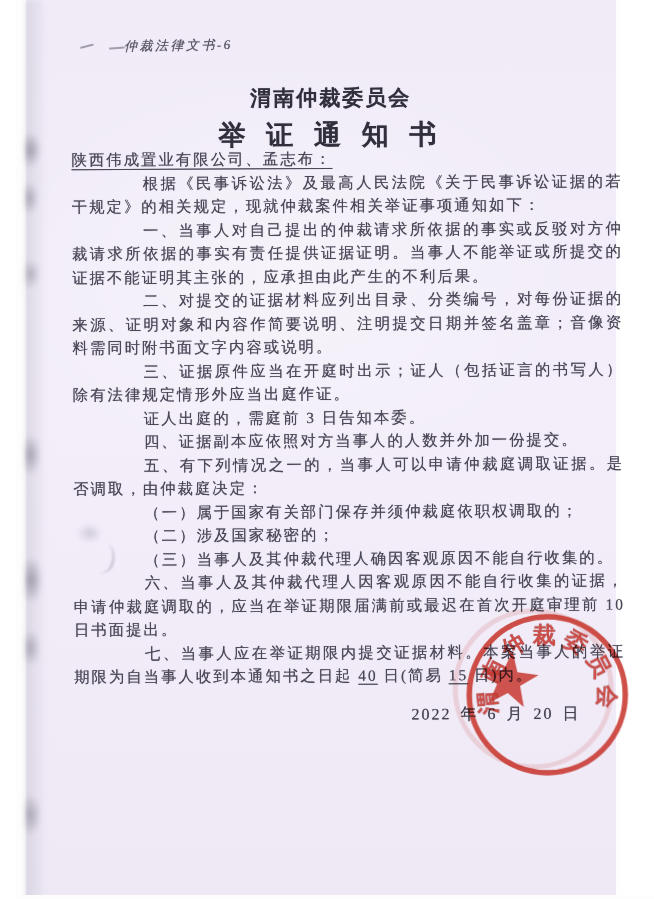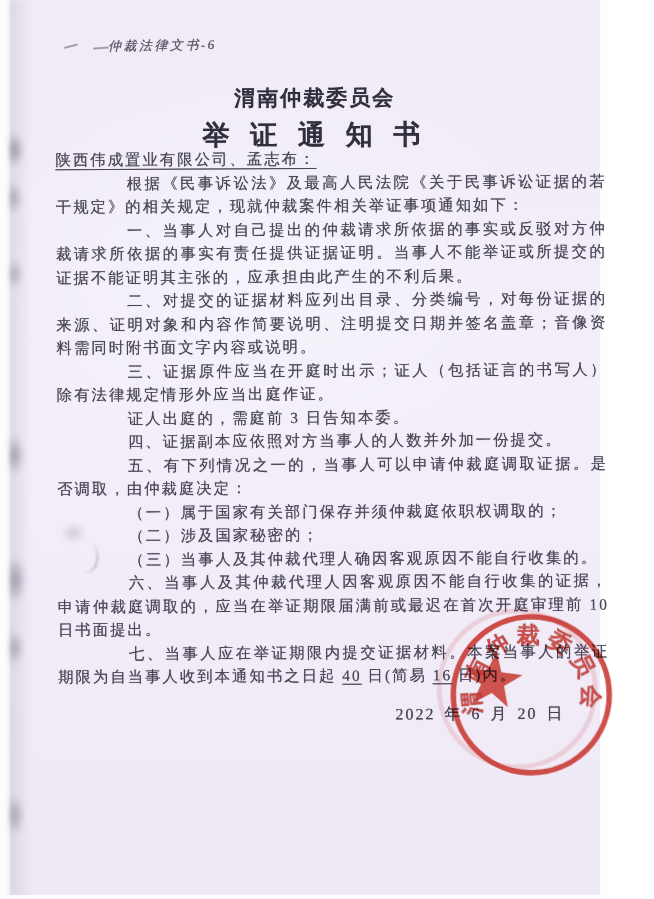--- a/index.html
+++ b/index.html
@@ -1,21 +1,21 @@
 <!DOCTYPE html>
 <html><head>
 <meta charset="utf-8">
 <style>
   html,body{margin:0;padding:0;}
   body{width:654px;height:899px;overflow:hidden;background:#ffffff;}
   .scan{position:relative;width:605px;height:899px;
     background:
       radial-gradient(420px 300px at 45% 30%, rgba(255,255,255,.35), rgba(255,255,255,0) 70%),
       linear-gradient(180deg,#f0ebf7 0%,#f3eef9 45%,#efe9f6 100%);
-    font-family:"Liberation Serif","DejaVu Serif",serif;}
+    font-family:"Liberation Serif","DejaVu Serif",serif;margin-left:16px;}
   
   .edge-left{position:absolute;left:0;top:0;width:10px;height:899px;background:#fdfdfe;}
   .edge-shadow{position:absolute;left:9px;top:0;width:22px;height:899px;filter:blur(2.5px);
     background-image:
       radial-gradient(16px 26px at 5px 150px, rgba(105,100,118,.55), transparent 70%),
       radial-gradient(14px 24px at 4px 198px, rgba(105,100,118,.45), transparent 70%),
       radial-gradient(15px 22px at 5px 274px, rgba(105,100,118,.40), transparent 70%),
       radial-gradient(16px 30px at 5px 455px, rgba(105,100,118,.50), transparent 70%),
       radial-gradient(17px 34px at 6px 580px, rgba(105,100,118,.55), transparent 70%),
       radial-gradient(15px 26px at 5px 648px, rgba(105,100,118,.45), transparent 70%),
@@ -80,21 +80,21 @@
           <p class="para indent"><span>一、当事人对自己提出的仲裁请求所依据的事实或反驳对方仲裁请求所依据的事实有责任提供证据证明。当事人不能举证或所提交的证据不能证明其主张的，应承担由此产生的不利后果。</span></p>
           <p class="para indent"><span>二、对提交的证据材料应列出目录、分类编号，对每份证据的来源、证明对象和内容作简要说明、注明提交日期并签名盖章；音像资料需同时附书面文字内容或说明。</span></p>
           <p class="para indent"><span>三、证据原件应当在开庭时出示；证人（包括证言的书写人）除有法律规定情形外应当出庭作证。</span></p>
           <p class="para indent"><span>证人出庭的，需庭前 3 日告知本委。</span></p>
           <p class="para indent"><span>四、证据副本应依照对方当事人的人数并外加一份提交。</span></p>
           <p class="para indent"><span>五、有下列情况之一的，当事人可以申请仲裁庭调取证据。是否调取，由仲裁庭决定：</span></p>
           <p class="para indent"><span>（一）属于国家有关部门保存并须仲裁庭依职权调取的；</span></p>
           <p class="para indent"><span>（二）涉及国家秘密的；</span></p>
           <p class="para indent"><span>（三）当事人及其仲裁代理人确因客观原因不能自行收集的。</span></p>
           <p class="para indent"><span>六、当事人及其仲裁代理人因客观原因不能自行收集的证据，申请仲裁庭调取的，应当在举证期限届满前或最迟在首次开庭审理前 10 日书面提出。</span></p>
-          <p class="para indent"><span>七、当事人应在举证期限内提交证据材料。本案当事人的举证期限为自当事人收到本通知书之日起 </span><span class="seg-underline">40</span><span> 日(简易 </span><span class="seg-underline">16</span><span> 日)内。</span></p>
+          <p class="para indent"><span>七、当事人应在举证期限内提交证据材料。本案当事人的举证期限为自当事人收到本通知书之日起 </span><span class="seg-underline">40</span><span> 日(简易 </span><span class="seg-underline">15</span><span> 日)内。</span></p>
         </div>
     </div>
 
     <div class="date-line">2022 年 6 月 20 日</div>
 
     <svg class="seal" viewBox="420 585 230 225" aria-hidden="true">
 
       <circle cx="516" cy="690" r="78" fill="none" stroke="#c4281f" stroke-width="5" opacity="0.15"></circle>
       <circle cx="530" cy="696" r="78" fill="none" stroke="#c4281f" stroke-width="5.5" opacity="0.88"></circle>
       <polygon points="492,652 499.1,672.3 520.5,672.7 503.4,685.7 509.6,706.3 492,694 474.4,706.3 480.6,685.7 463.5,672.7 484.9,672.3" fill="#c4281f" opacity="0.85" transform="rotate(7 492 682)"></polygon>

